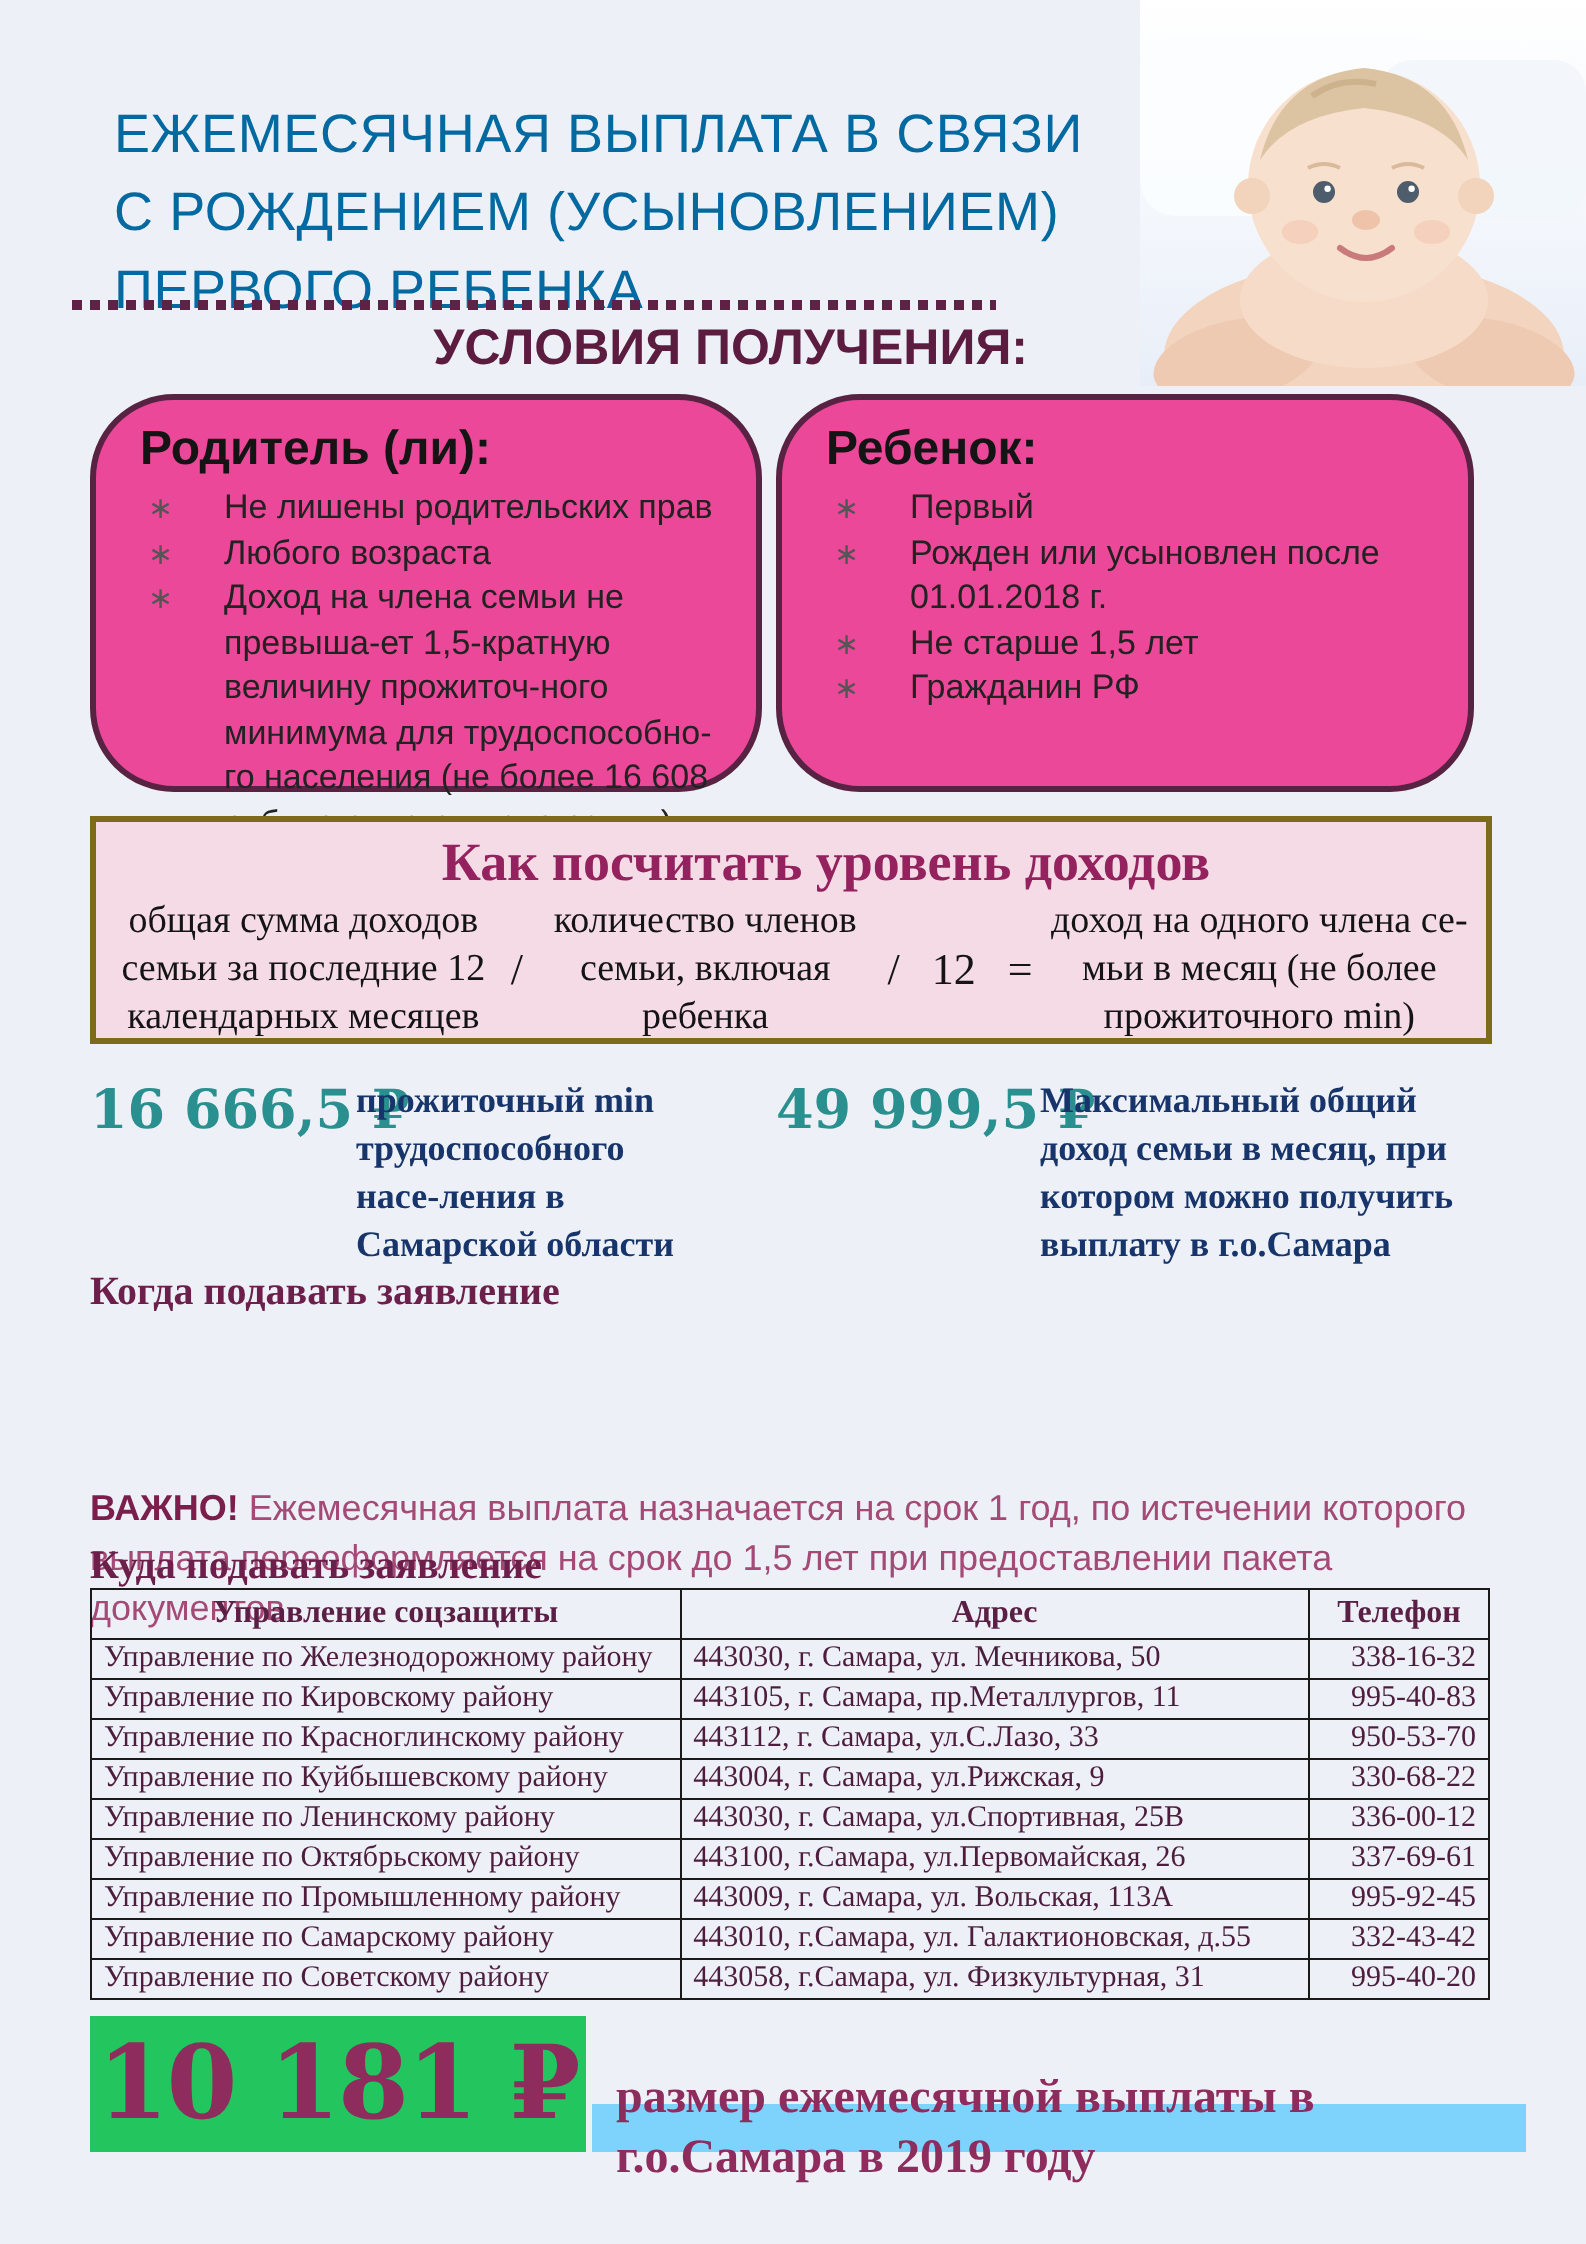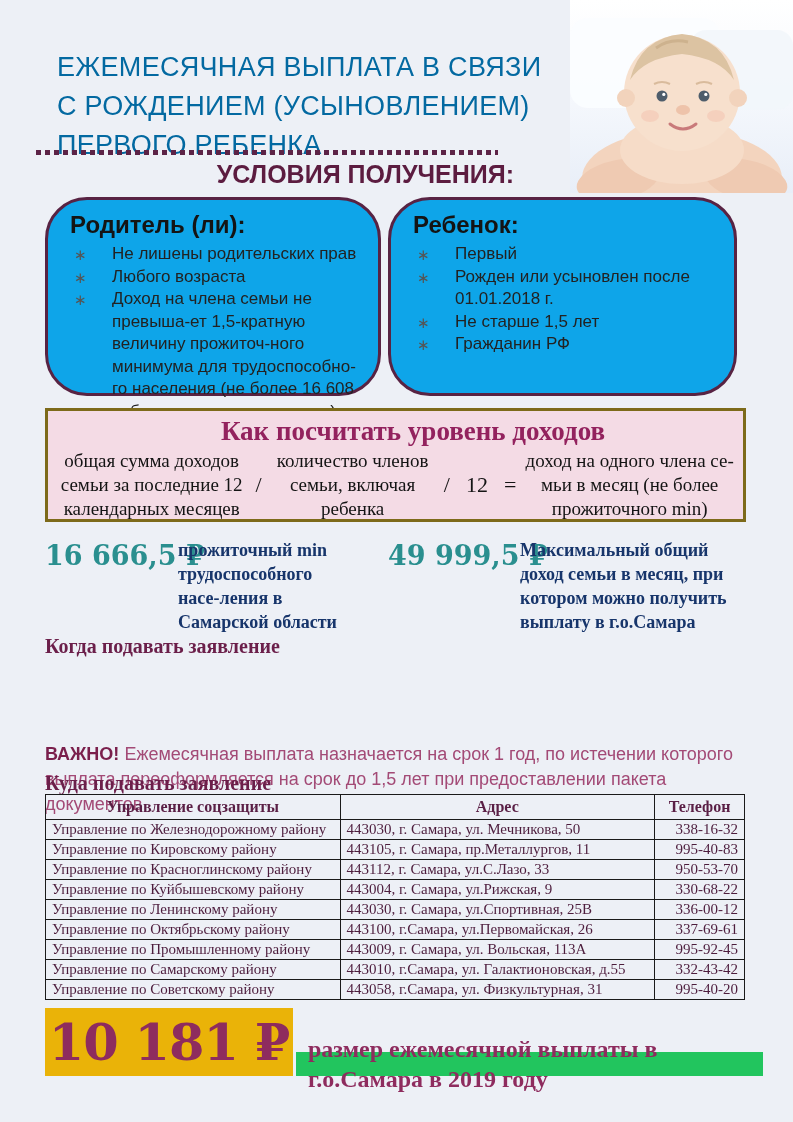--- a/index.html
+++ b/index.html
@@ -16,21 +16,21 @@
   .dotted { position:absolute; left:36px; top:150px; width:462px; height:5px;
             background-image:repeating-linear-gradient(90deg,#5c2346 0 5px,transparent 5px 9px); }
   .cond-heading { position:absolute; left:0; top:160px; width:514px; text-align:right;
                   font-size:25px; font-weight:bold; color:#5c1c40; }
 
   
   .baby { position:absolute; right:0; top:0; width:223px; height:193px; overflow:hidden;
           background:linear-gradient(180deg,#ffffff 0%,#f4f7fc 55%,#e8eef8 100%); }
 
   
-  .box { position:absolute; top:197px; height:199px; background:#0ea5e9;
+  .box { position:absolute; top:197px; height:199px; background:#ec4899;
          border:3px solid #582343; border-radius:42px; padding:9px 14px 8px 14px; }
   .box.parent { left:45px; width:336px; }
   .box.child  { left:388px; width:349px; }
   .box h2 { margin:2px 0 4px 8px; font-size:24px; color:#141414; font-weight:bold; }
   .box ul { list-style:none; margin:0; padding:0; }
   .box li { position:relative; padding-left:50px; font-size:17px; line-height:22.5px; color:#222; }
   .box li::before { content:"∗"; position:absolute; left:12px; top:1px; color:#555; font-size:15px; }
 
   
   .formula { position:absolute; left:45px; top:408px; width:701px; height:114px;
@@ -69,24 +69,24 @@
   table.offices { position:absolute; left:45px; top:794px; width:700px; border-collapse:collapse;
                   font-family:"Liberation Serif", serif; }
   .offices th, .offices td { border:1px solid #1a1a1a; }
   .offices th { font-size:16px; font-weight:bold; color:#5a1f45; padding:3px 4px; text-align:center; }
   .offices td { font-size:15px; color:#4d1d3d; padding:1px 6px; height:20px; }
   .offices td.phone { text-align:right; }
   .col-office { width:295px; } .col-addr { width:315px; } .col-phone { width:90px; }
 
   
   .bottom-band { position:absolute; left:45px; top:1008px; width:718px; height:68px; display:flex; gap:3px; }
-  .bb-left  { width:248px; background:#eab308; display:flex; align-items:center; justify-content:center; }
+  .bb-left  { width:248px; background:#22c55e; display:flex; align-items:center; justify-content:center; }
   .bb-amount { font-family:"DejaVu Serif","Liberation Serif",serif; font-weight:bold; font-size:51px;
                color:#8e2c5e; letter-spacing:-1px; white-space:nowrap; }
-  .bb-right { flex:1; background:#22c55e; display:flex; align-items:center;margin-top:44px; }
+  .bb-right { flex:1; background:#7dd3fc; display:flex; align-items:center;margin-top:44px; }
   .bb-caption { font-family:"Liberation Serif", serif; font-weight:bold; font-size:24px; line-height:30px;
                 color:#8e2c5e; padding-left:12px; width:400px; }
 </style>
 </head>
 <body>
 
 <div class="page">
 
   <div class="baby">
     <svg width="223" height="193" viewBox="0 0 223 193">

